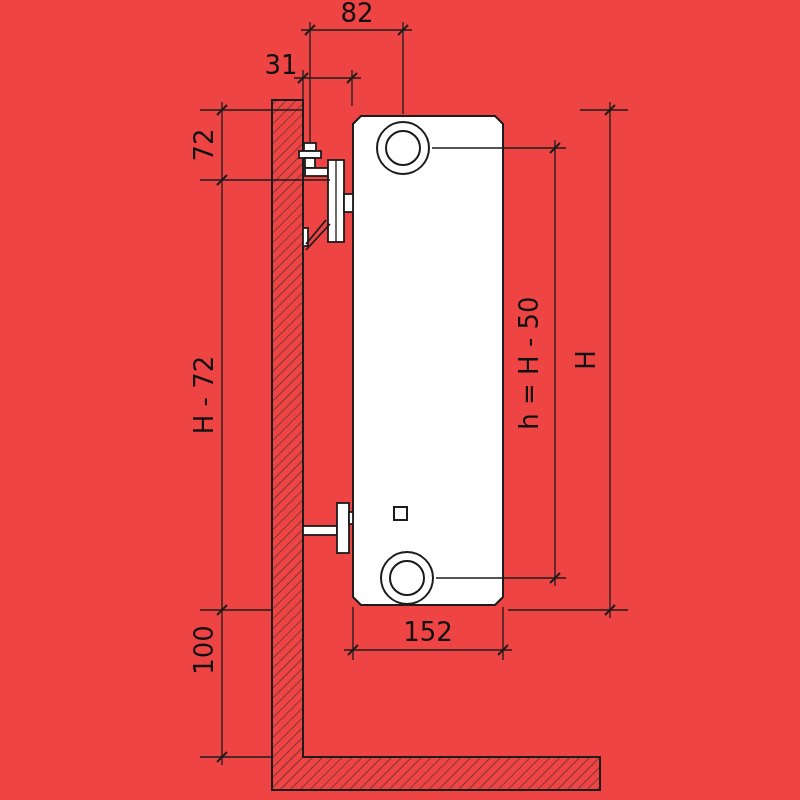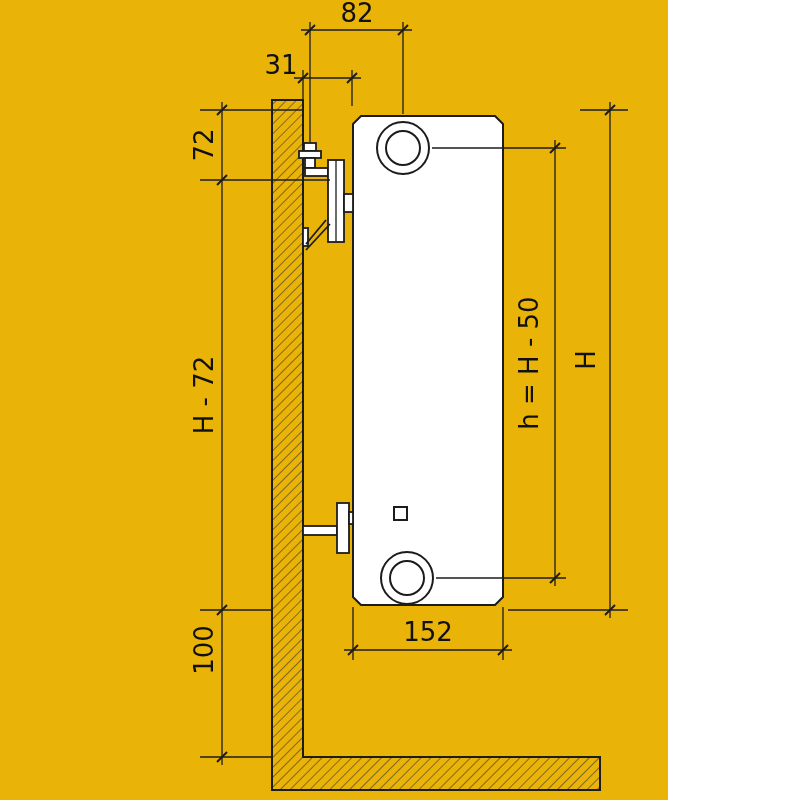--- a/index.html
+++ b/index.html
@@ -2,23 +2,23 @@
 <html><head>
 <meta charset="utf-8">
 <style>
   html, body {
     margin: 0;
     padding: 0;
     background: #ffffff;
     font-family: "DejaVu Sans", "Liberation Sans", sans-serif;
   }
   .page {
-    width: 668px;
+    width: 800px;
     height: 800px;
-    background: #eab308;
+    background: #ef4444;
     position: relative;
     overflow: hidden;
   }
   svg { display: block; }
   .outline { stroke: #1c1c1c; stroke-width: 2; fill: none; }
   .solidwhite { stroke: #1c1c1c; stroke-width: 2; fill: #ffffff; }
   .part { stroke: #1c1c1c; stroke-width: 1.8; fill: #ffffff; }
   .dimline { stroke: #1c1c1c; stroke-width: 1.3; fill: none; }
   .tick { stroke: #1c1c1c; stroke-width: 2; }
   .dimtext {

